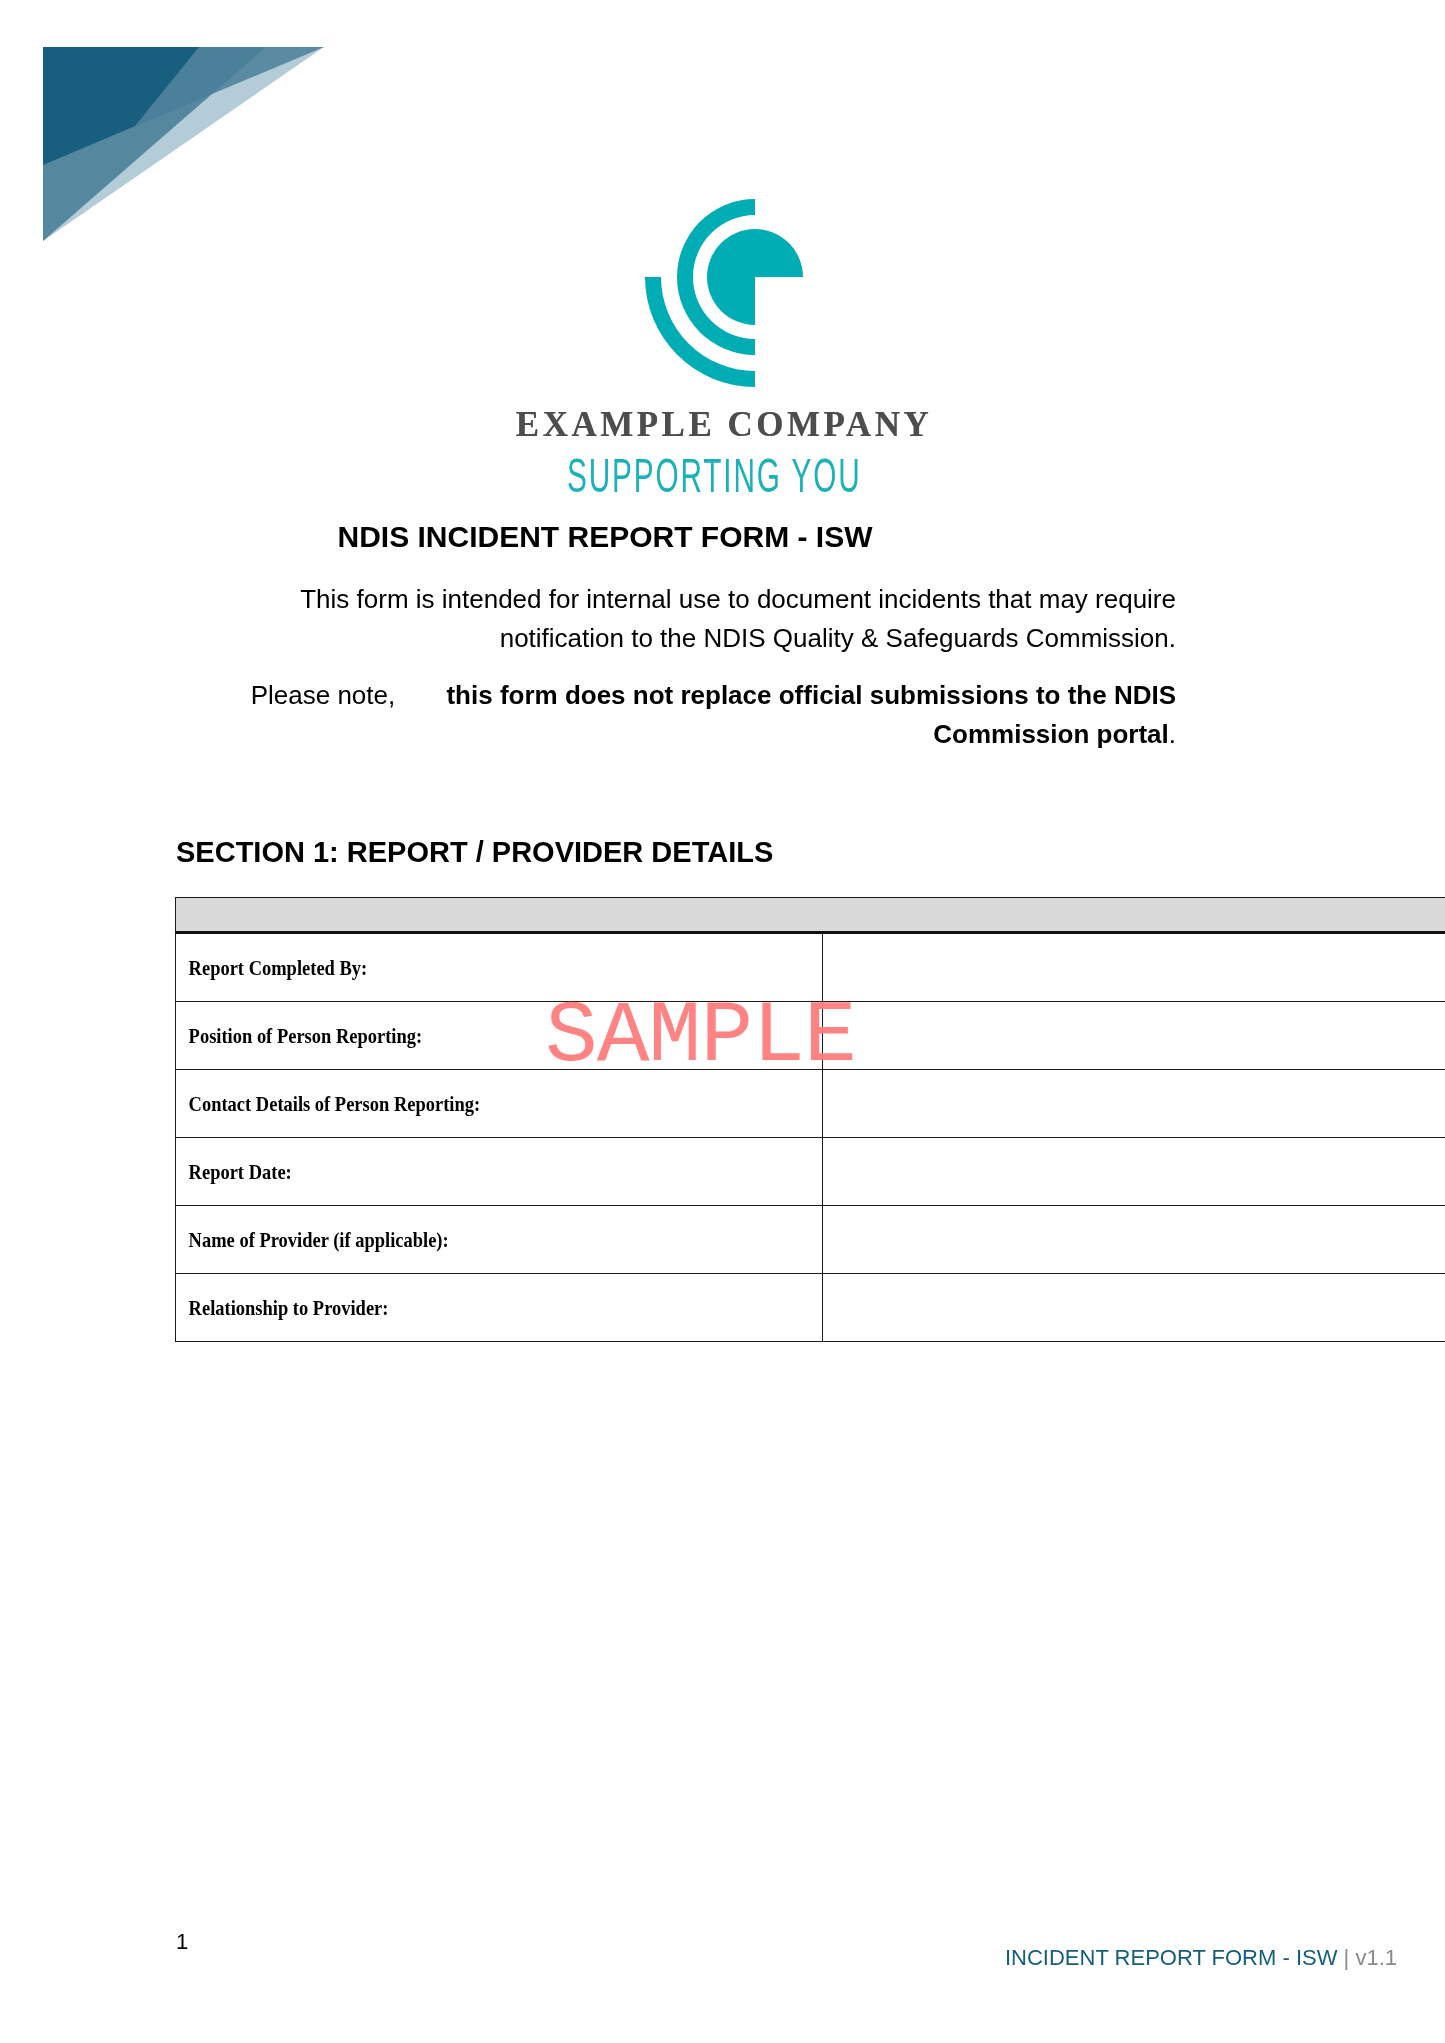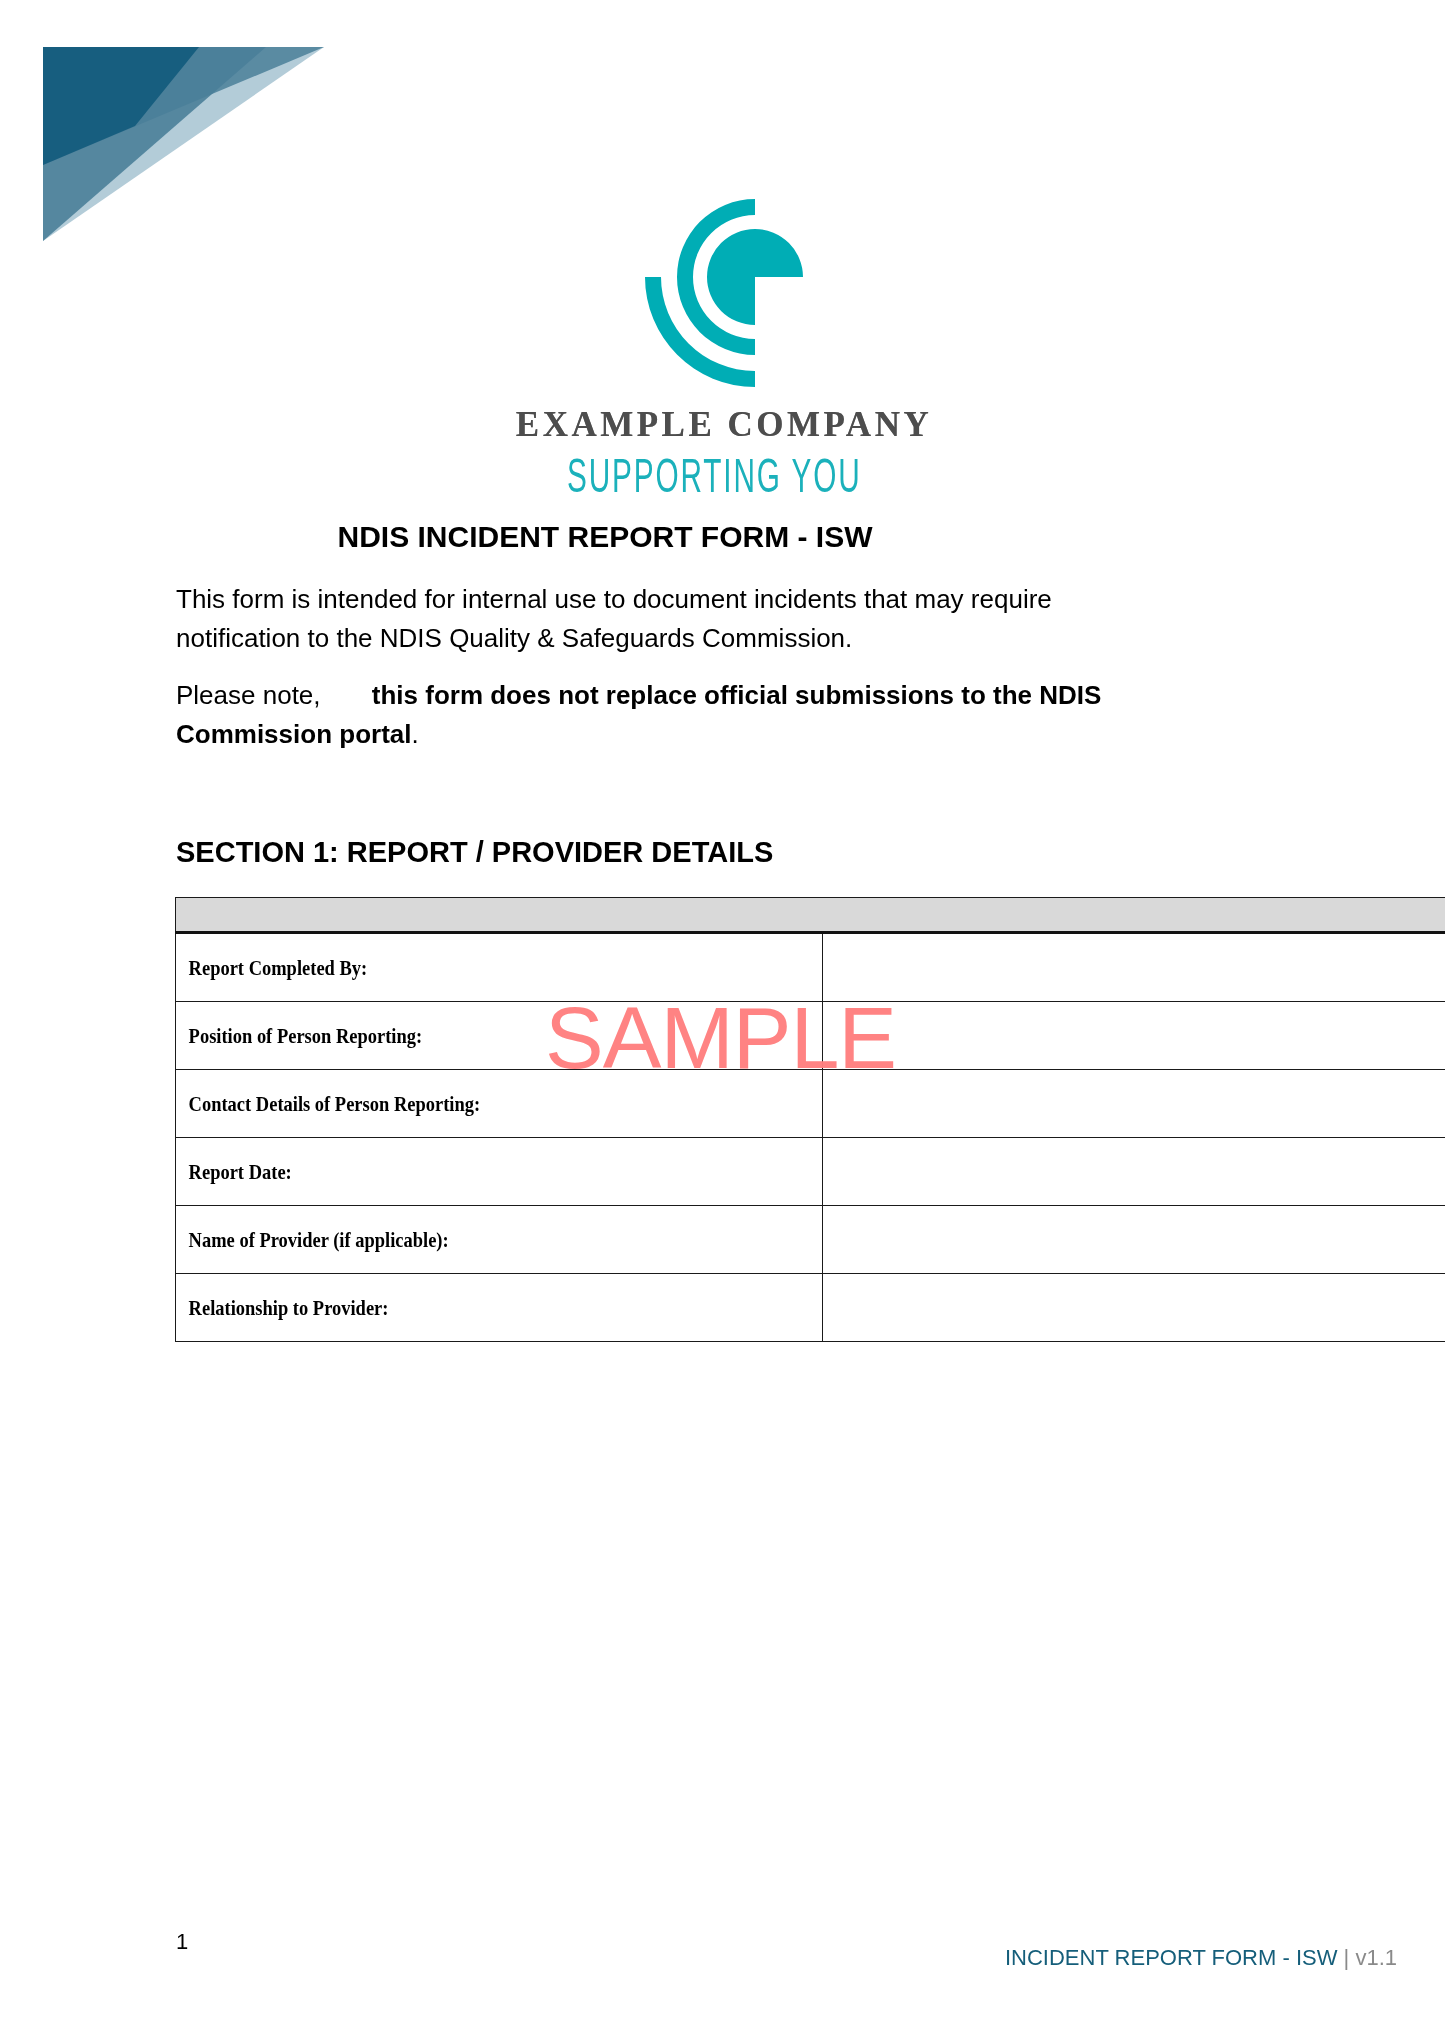--- a/index.html
+++ b/index.html
@@ -19,21 +19,21 @@
   #tagline {
     left: 567px; top: 448px; width: 314px; white-space: nowrap;
     font-family: "Liberation Sans", sans-serif; font-size: 48px; color: #1bb1bb;
     transform-origin: left top; transform: scaleX(0.62); letter-spacing: 3px;
   }
   #form-title {
     left: 0; width: 1210px; top: 520px; text-align: center;
     font-weight: bold; font-size: 30px; white-space: nowrap;
   }
   .para {
-    left: 176px; width: 1000px; font-size: 26px; line-height: 38.5px; color: #000;
+    left: 176px; width: 1000px; font-size: 26px; line-height: 38.5px; color: #000; text-align: right;
   }
   #intro-para { top: 580px; }
   #note-para { top: 676px; }
   #note-para b { font-weight: bold; margin-left: 44px; }
   #section-heading {
     left: 176px; top: 836px; font-weight: bold; font-size: 29px; white-space: nowrap;
   }
   #details-table {
     left: 175px; top: 897px; width: 1294px;
     border-collapse: collapse; table-layout: fixed; font-family: Liberation Serif, serif;
@@ -42,21 +42,21 @@
   #details-table th { height: 33px; background: #d9d9d9; border-bottom: 3px solid #111; }
   #details-table td { height: 67px; vertical-align: middle; }
   #details-table td.label { width: 496px; }
   .label-text {
     display: inline-block; padding-left: 15px; font-weight: bold; font-size: 22px;
     white-space: nowrap; transform-origin: left center; transform: scaleX(0.84);
   }
   #watermark {
     left: 545px; top: 987px; font-size: 88px; color: #ff7f7f; opacity: 0.97;
     white-space: nowrap; letter-spacing: -1px; pointer-events: none;
-    font-family: Liberation Sans, sans-serif;
+    font-family: Liberation Mono, monospace;
     text-align: center;
   }
   #page-number { left: 176px; top: 1929px; font-size: 22px; }
   #footer-text {
     right: 48px; top: 1945px; font-size: 22px; white-space: nowrap; color: #155e7a;
   }
   #footer-text .sep, #footer-text .ver { color: #8a8a8a; }
 </style>
 </head>
 <body>

